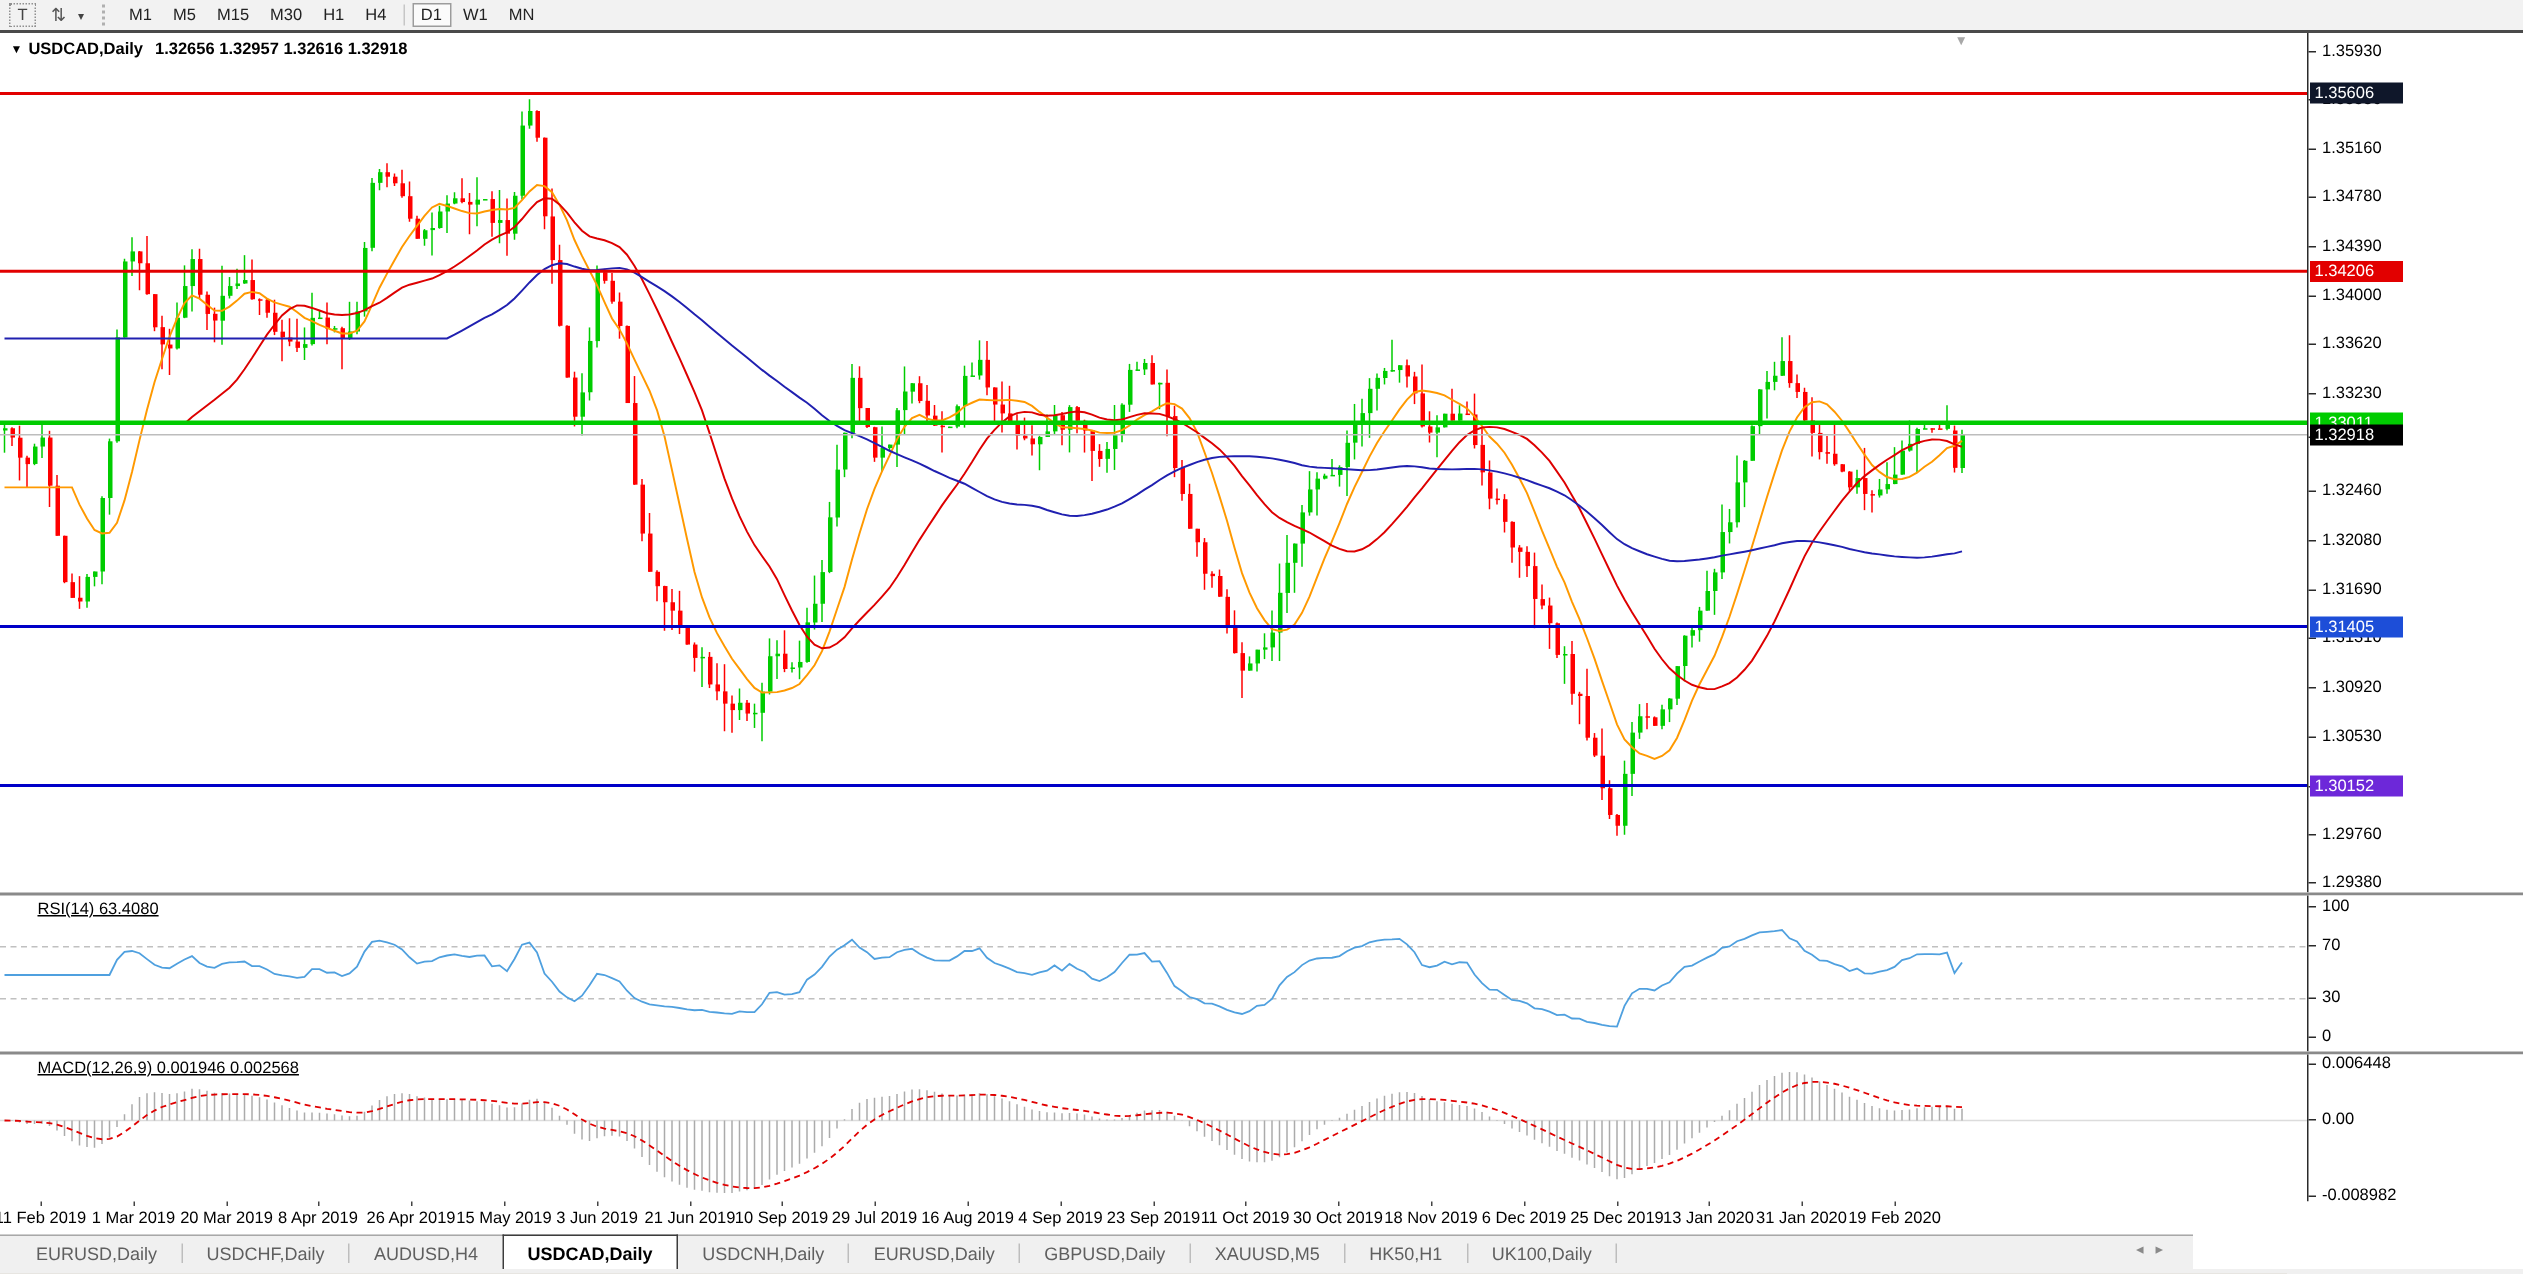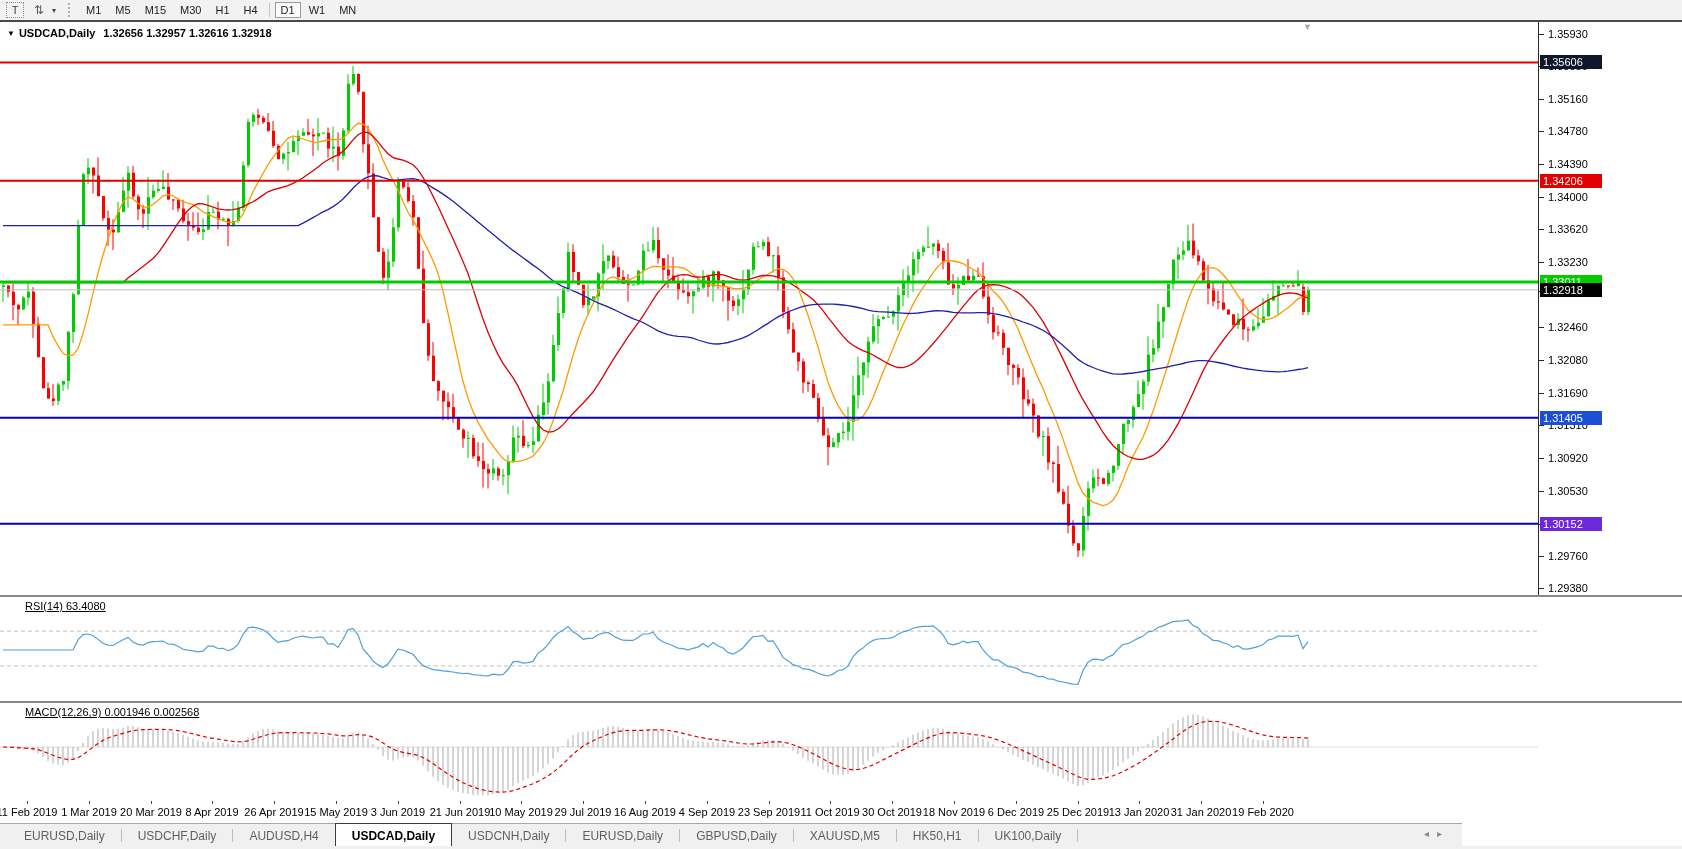--- a/index.html
+++ b/index.html
@@ -650,20 +650,26 @@
       </div>
       <div class="shift-marker">▼</div>
     </div>
 
     <div class="panel sub rsi">
       <svg id="rsi-svg" width="1538" height="104">
           <line x1="0" y1="34.1" x2="1538" y2="34.1" stroke="#c0c0c0" stroke-width="1" stroke-dasharray="4,3"></line>
           <line x1="0" y1="68.9" x2="1538" y2="68.9" stroke="#c0c0c0" stroke-width="1" stroke-dasharray="4,3"></line>
           <polyline points="3,53.0 8,53.0 13,53.0 18,53.0 23,53.0 28,53.0 33,53.0 38,53.0 43,53.0 48,53.0 53,53.0 58,53.0 63,53.0 68,53.0 73,53.0 78,42.9 83,37.6 88,37.0 93,38.5 98,42.4 103,46.2 108,48.1 113,48.5 118,45.5 123,42.7 128,40.4 133,45.0 138,47.4 143,48.2 148,45.6 153,44.6 158,44.4 163,44.0 168,47.0 173,47.1 178,49.3 183,52.3 188,53.2 193,53.9 198,54.9 203,54.2 208,49.1 213,49.1 218,51.5 223,51.3 228,53.7 233,51.9 238,47.5 243,37.4 248,30.9 253,30.1 258,31.2 263,32.8 268,36.0 273,41.2 278,45.4 283,44.1 288,43.7 293,41.2 298,40.0 303,39.2 308,40.2 313,41.0 318,40.1 323,40.0 328,47.2 333,46.6 338,50.4 343,42.3 348,32.8 353,31.4 358,37.9 363,52.0 368,57.5 373,64.0 378,67.9 383,70.5 388,66.8 393,59.8 398,52.2 403,53.0 408,55.1 413,57.3 418,63.5 423,68.4 428,70.8 433,72.6 438,73.2 443,73.9 448,74.3 453,75.0 458,75.9 463,76.5 468,76.3 473,77.6 478,78.0 483,78.6 488,78.9 493,77.2 498,77.8 503,77.7 508,72.5 513,64.9 518,64.4 523,66.1 528,65.7 533,64.4 538,56.1 543,52.7 548,47.6 553,40.7 558,36.1 563,33.2 568,29.5 573,34.7 578,37.8 583,42.3 588,41.4 593,41.1 598,37.8 603,36.2 608,35.5 613,38.8 618,41.4 623,43.2 628,43.4 633,43.4 638,40.6 643,37.0 648,37.0 653,35.2 658,41.5 663,45.0 668,46.8 673,48.8 678,51.1 683,51.7 688,52.9 693,51.3 698,50.1 703,46.6 708,50.1 713,45.6 718,48.8 723,51.0 728,55.4 733,57.0 738,54.5 743,51.0 748,45.0 753,39.5 758,39.4 763,38.4 768,44.1 773,43.8 778,51.6 783,60.4 788,63.8 793,67.7 798,69.1 803,71.9 808,72.1 813,73.9 818,76.2 823,77.9 828,79.0 833,77.1 838,73.5 843,72.9 848,68.9 853,59.9 858,54.3 863,51.1 868,46.4 873,43.4 878,42.0 883,41.6 888,41.5 893,40.4 898,37.2 903,34.8 908,33.7 913,31.2 918,30.1 923,29.4 928,29.3 933,28.9 938,32.6 943,37.8 948,46.4 953,47.8 958,46.7 963,44.1 968,45.9 973,44.5 978,44.7 983,52.7 988,58.4 993,62.8 998,62.9 1003,66.3 1008,69.6 1013,70.2 1018,71.9 1023,75.2 1028,75.8 1033,77.4 1038,79.7 1043,79.4 1048,82.0 1053,82.1 1058,84.2 1063,85.0 1068,86.2 1073,87.1 1078,87.4 1083,73.6 1088,65.2 1093,62.2 1098,62.3 1103,63.3 1108,60.0 1113,57.9 1118,52.1 1123,47.5 1128,46.7 1133,44.0 1138,41.4 1143,39.1 1148,34.9 1153,34.0 1158,30.5 1163,28.9 1168,26.6 1173,24.6 1178,24.2 1183,23.8 1188,23.0 1193,28.5 1198,30.6 1203,36.9 1208,39.5 1213,43.3 1218,43.6 1223,45.7 1228,47.2 1233,50.4 1238,48.7 1243,51.9 1248,52.1 1253,50.8 1258,49.7 1263,47.6 1268,43.0 1273,41.8 1278,39.2 1283,39.1 1288,39.1 1293,39.3 1298,38.1 1303,51.7 1308,44.7" fill="none" stroke="#4fa0df" stroke-width="1.2"></polyline>
         </svg>
+      <div class="paxis" id="rsi-axis">
+          <span class="ptick" style="top:1px">100</span>
+          <span class="ptick" style="top:27px">70</span>
+          <span class="ptick" style="top:62px">30</span>
+          <span class="ptick" style="top:88px">0</span>
+        </div>
       <div class="plabel">RSI(14) 63.4080</div>
     </div>
 
     <div class="panel sub macd">
       <svg id="macd-svg" width="1538" height="98">
           <line x1="0" y1="44" x2="1538" y2="44" stroke="#dcdcdc" stroke-width="1"></line>
           <line x1="3" y1="44" x2="3" y2="44.0" stroke="#ababab" stroke-width="1"></line>
           <line x1="8" y1="44" x2="8" y2="44.3" stroke="#ababab" stroke-width="1"></line>
           <line x1="13" y1="44" x2="13" y2="45.3" stroke="#ababab" stroke-width="1"></line>
           <line x1="18" y1="44" x2="18" y2="46.3" stroke="#ababab" stroke-width="1"></line>
@@ -920,20 +926,25 @@
           <line x1="1273" y1="44" x2="1273" y2="36.6" stroke="#ababab" stroke-width="1"></line>
           <line x1="1278" y1="44" x2="1278" y2="35.8" stroke="#ababab" stroke-width="1"></line>
           <line x1="1283" y1="44" x2="1283" y2="35.2" stroke="#ababab" stroke-width="1"></line>
           <line x1="1288" y1="44" x2="1288" y2="34.9" stroke="#ababab" stroke-width="1"></line>
           <line x1="1293" y1="44" x2="1293" y2="34.8" stroke="#ababab" stroke-width="1"></line>
           <line x1="1298" y1="44" x2="1298" y2="34.5" stroke="#ababab" stroke-width="1"></line>
           <line x1="1303" y1="44" x2="1303" y2="36.1" stroke="#ababab" stroke-width="1"></line>
           <line x1="1308" y1="44" x2="1308" y2="36.2" stroke="#ababab" stroke-width="1"></line>
           <polyline points="3,44.0 8,44.1 13,44.3 18,44.7 23,45.0 28,45.3 33,45.7 38,46.7 43,48.3 48,50.2 53,52.3 58,54.2 63,55.7 68,56.5 73,56.3 78,54.7 83,51.7 88,48.0 93,44.1 98,40.4 103,37.4 108,35.0 113,33.3 118,31.8 123,30.4 128,28.9 133,27.7 138,27.0 143,26.7 148,26.5 153,26.4 158,26.4 163,26.4 168,26.6 173,27.0 178,27.6 183,28.5 188,29.6 193,30.8 198,32.1 203,33.4 208,34.5 213,35.3 218,36.2 223,36.9 228,37.7 233,38.4 238,38.8 243,38.7 248,37.8 253,36.3 258,34.6 263,33.0 268,31.5 273,30.5 278,29.9 283,29.7 288,29.7 293,29.7 298,29.7 303,29.8 308,29.9 313,30.0 318,30.2 323,30.5 328,30.9 333,31.5 338,32.3 343,32.8 348,32.8 353,32.3 358,31.7 363,31.8 368,32.5 373,34.2 378,36.7 383,39.9 388,43.3 393,46.1 398,48.1 403,49.4 408,50.3 413,51.2 418,52.5 423,54.5 428,57.3 433,60.6 438,64.1 443,67.6 448,71.0 453,74.2 458,77.1 463,79.7 468,82.0 473,83.9 478,85.6 483,86.9 488,88.0 493,88.7 498,89.0 503,89.1 508,88.6 513,87.6 518,86.1 523,84.4 528,82.6 533,80.7 538,78.4 543,75.8 548,72.9 553,69.4 558,65.4 563,61.0 568,56.0 573,51.2 578,46.9 583,43.3 588,40.3 593,37.8 598,35.5 603,33.3 608,31.3 613,29.7 618,28.5 623,27.8 628,27.5 633,27.4 638,27.4 643,27.3 648,27.1 653,26.8 658,26.8 663,27.0 668,27.5 673,28.2 678,29.2 683,30.3 688,31.6 693,32.8 698,34.0 703,34.9 708,35.8 713,36.4 718,37.0 723,37.6 728,38.3 733,39.2 738,40.0 743,40.7 748,41.1 753,40.9 758,40.5 763,39.9 768,39.3 773,38.9 778,38.7 783,39.2 788,40.1 793,41.7 798,43.6 803,45.8 808,48.2 813,50.7 818,53.3 823,56.0 828,58.7 833,61.2 838,63.3 843,65.0 848,66.2 853,66.7 858,66.4 863,65.5 868,63.9 873,61.9 878,59.5 883,56.9 888,54.4 893,51.9 898,49.4 903,46.9 908,44.4 913,41.9 918,39.4 923,37.0 928,34.9 933,32.9 938,31.3 943,30.2 948,29.7 953,29.7 958,30.0 963,30.3 968,30.9 973,31.4 978,32.0 983,32.8 988,33.9 993,35.4 998,37.0 1003,38.9 1008,41.0 1013,43.1 1018,45.3 1023,47.6 1028,49.9 1033,52.3 1038,54.7 1043,57.0 1048,59.3 1053,61.6 1058,63.9 1063,66.3 1068,68.7 1073,71.2 1078,73.6 1083,75.3 1088,76.3 1093,76.4 1098,76.0 1103,75.3 1108,74.2 1113,72.7 1118,70.9 1123,68.6 1128,66.1 1133,63.3 1138,60.4 1143,57.3 1148,54.0 1153,50.6 1158,47.1 1163,43.4 1168,39.7 1173,35.9 1178,32.1 1183,28.6 1188,25.3 1193,22.6 1198,20.4 1203,19.0 1208,18.3 1213,18.3 1218,18.7 1223,19.5 1228,20.7 1233,22.2 1238,23.8 1243,25.5 1248,27.3 1253,29.0 1258,30.6 1263,31.9 1268,32.9 1273,33.7 1278,34.1 1283,34.3 1288,34.4 1293,34.5 1298,34.5 1303,34.8 1308,35.1" fill="none" stroke="#e00000" stroke-width="1.2" stroke-dasharray="4,3"></polyline>
         </svg>
+      <div class="paxis" id="macd-axis">
+          <span class="ptick" style="top:0px">0.006448</span>
+          <span class="ptick" style="top:37px">0.00</span>
+          <span class="ptick" style="top:88px">-0.008982</span>
+        </div>
       <div class="plabel">MACD(12,26,9) 0.001946 0.002568</div>
     </div>
 
   </div>
 
   <div class="dateaxis" id="dateaxis">
       <span class="dtick" style="left:27px"></span>
       <span class="dlabel" style="left:27px">11 Feb 2019</span>
       <span class="dtick" style="left:89px"></span>
       <span class="dlabel" style="left:89px">1 Mar 2019</span>
@@ -943,21 +954,21 @@
       <span class="dlabel" style="left:212px">8 Apr 2019</span>
       <span class="dtick" style="left:274px"></span>
       <span class="dlabel" style="left:274px">26 Apr 2019</span>
       <span class="dtick" style="left:336px"></span>
       <span class="dlabel" style="left:336px">15 May 2019</span>
       <span class="dtick" style="left:398px"></span>
       <span class="dlabel" style="left:398px">3 Jun 2019</span>
       <span class="dtick" style="left:460px"></span>
       <span class="dlabel" style="left:460px">21 Jun 2019</span>
       <span class="dtick" style="left:521px"></span>
-      <span class="dlabel" style="left:521px">10 May 2019</span>
+      <span class="dlabel" style="left:521px">10 Sep 2019</span>
       <span class="dtick" style="left:583px"></span>
       <span class="dlabel" style="left:583px">29 Jul 2019</span>
       <span class="dtick" style="left:645px"></span>
       <span class="dlabel" style="left:645px">16 Aug 2019</span>
       <span class="dtick" style="left:707px"></span>
       <span class="dlabel" style="left:707px">4 Sep 2019</span>
       <span class="dtick" style="left:769px"></span>
       <span class="dlabel" style="left:769px">23 Sep 2019</span>
       <span class="dtick" style="left:830px"></span>
       <span class="dlabel" style="left:830px">11 Oct 2019</span>

